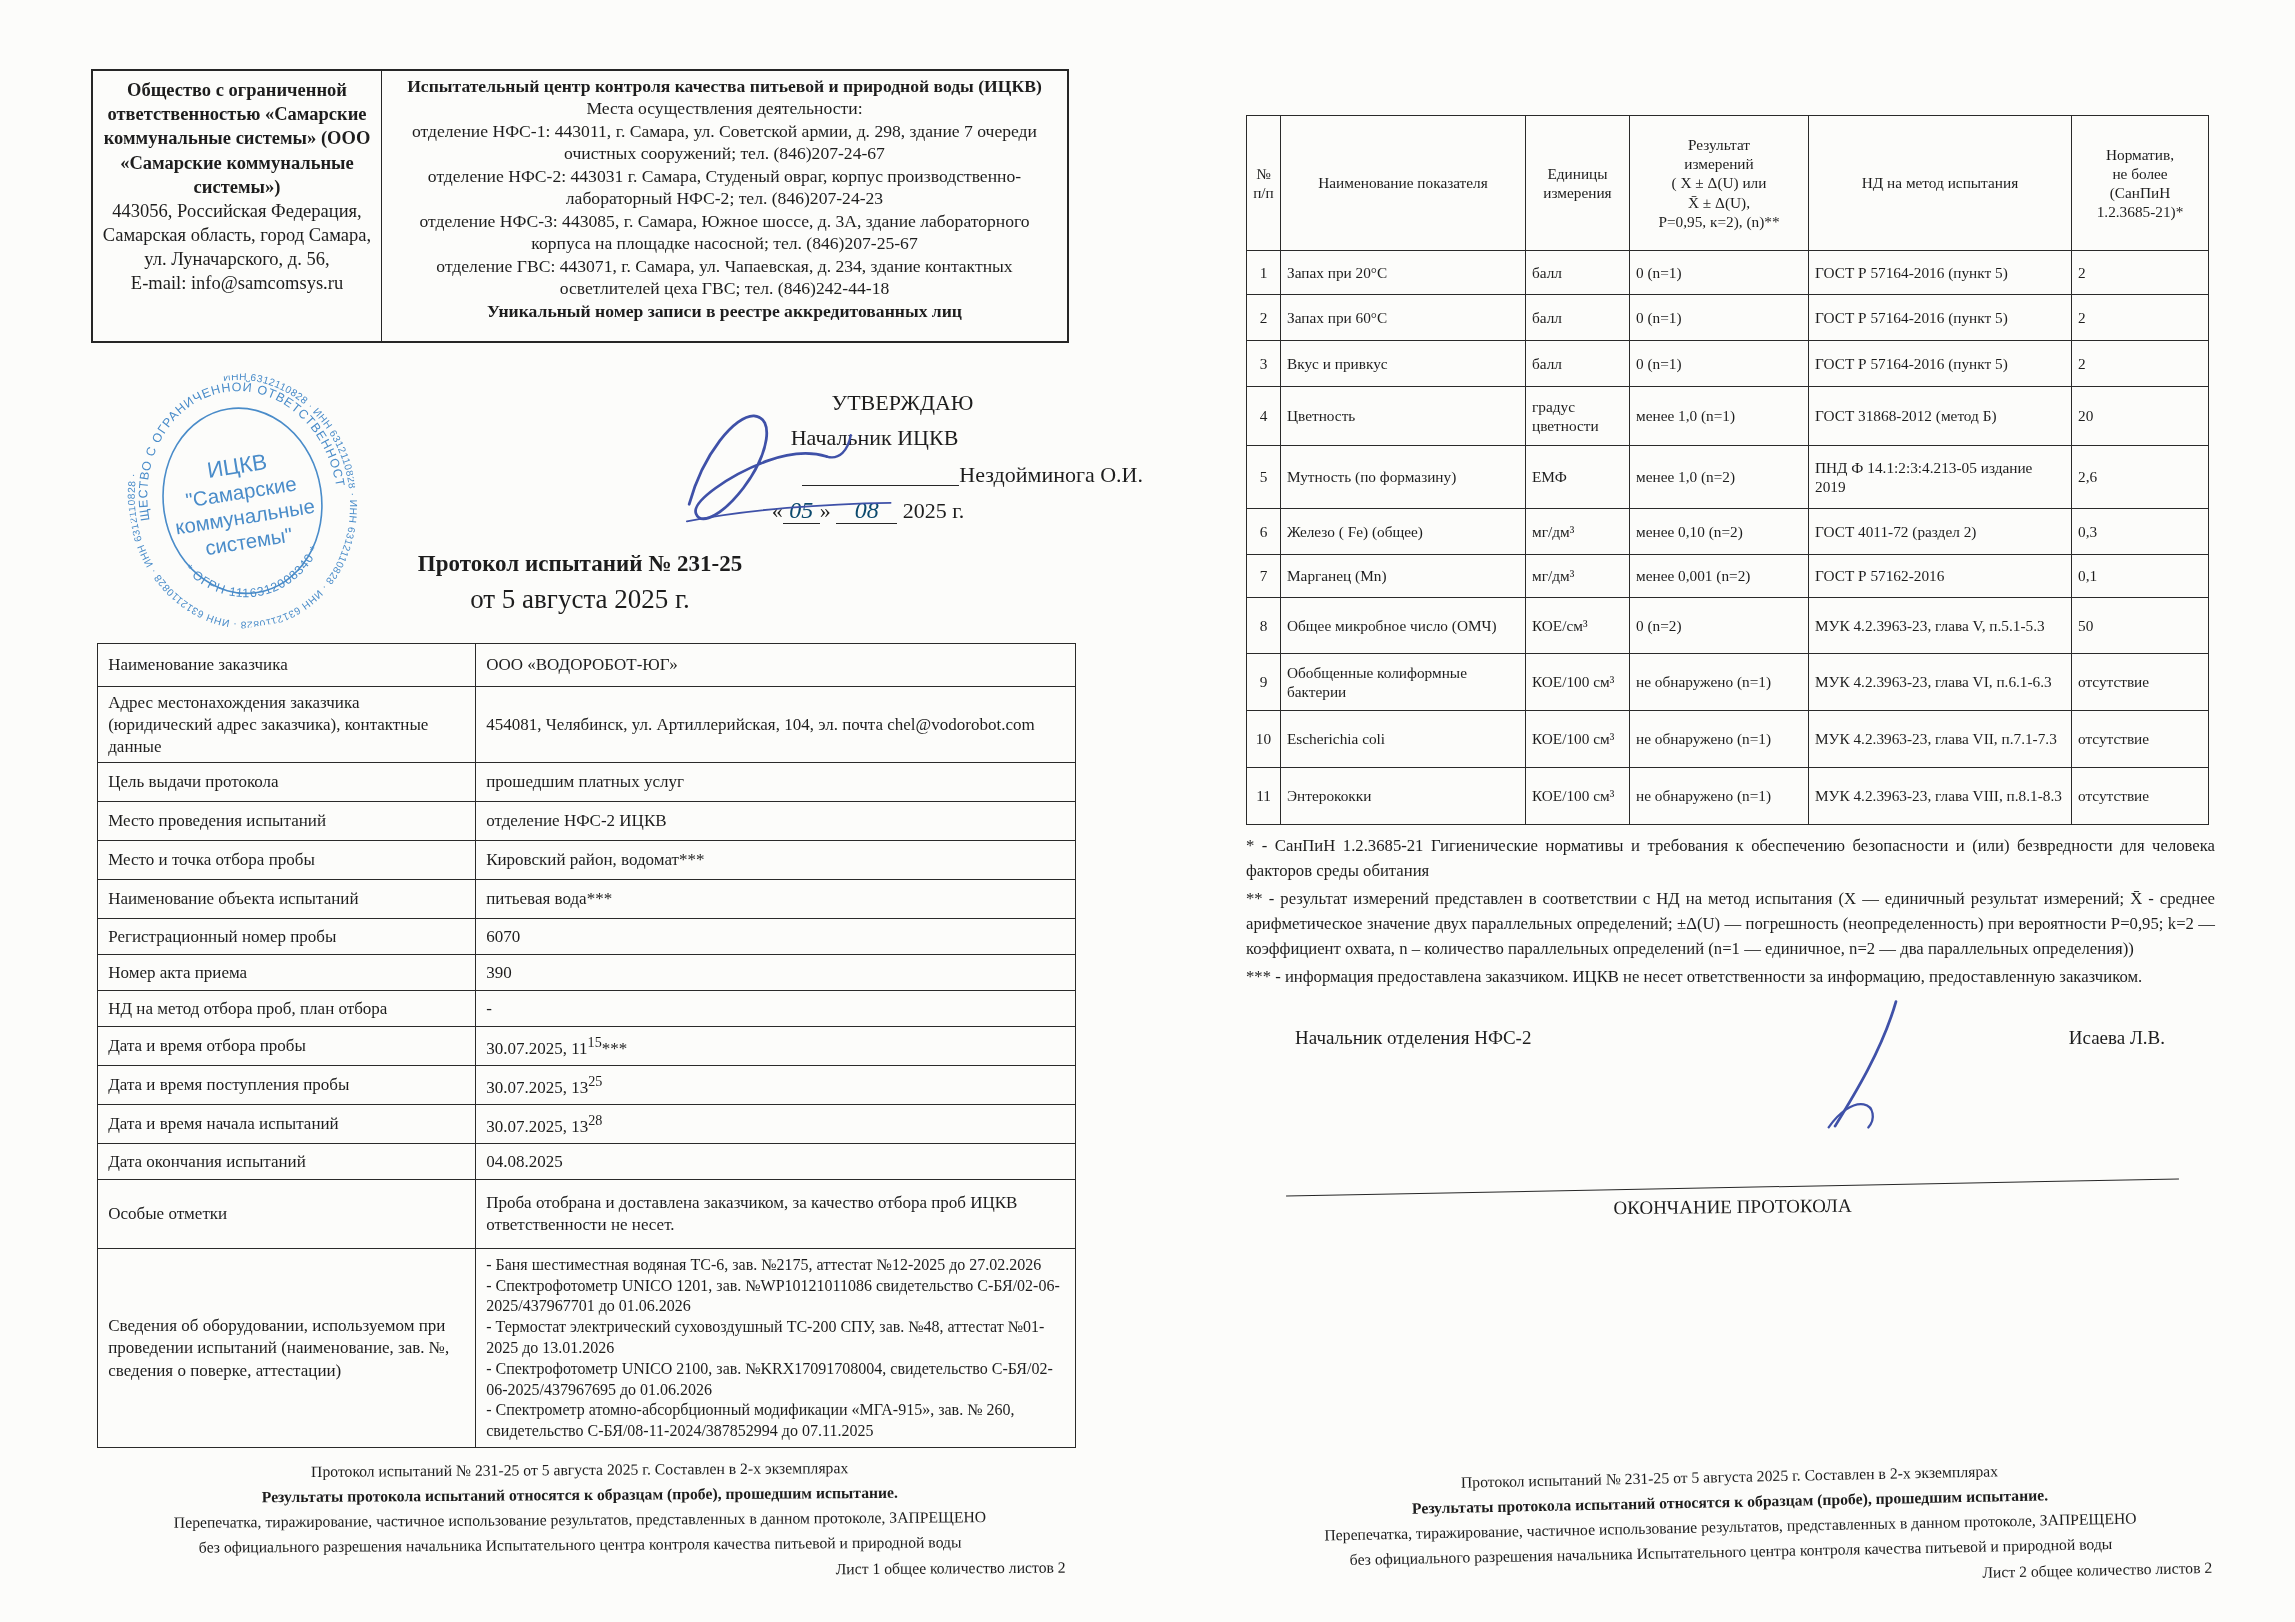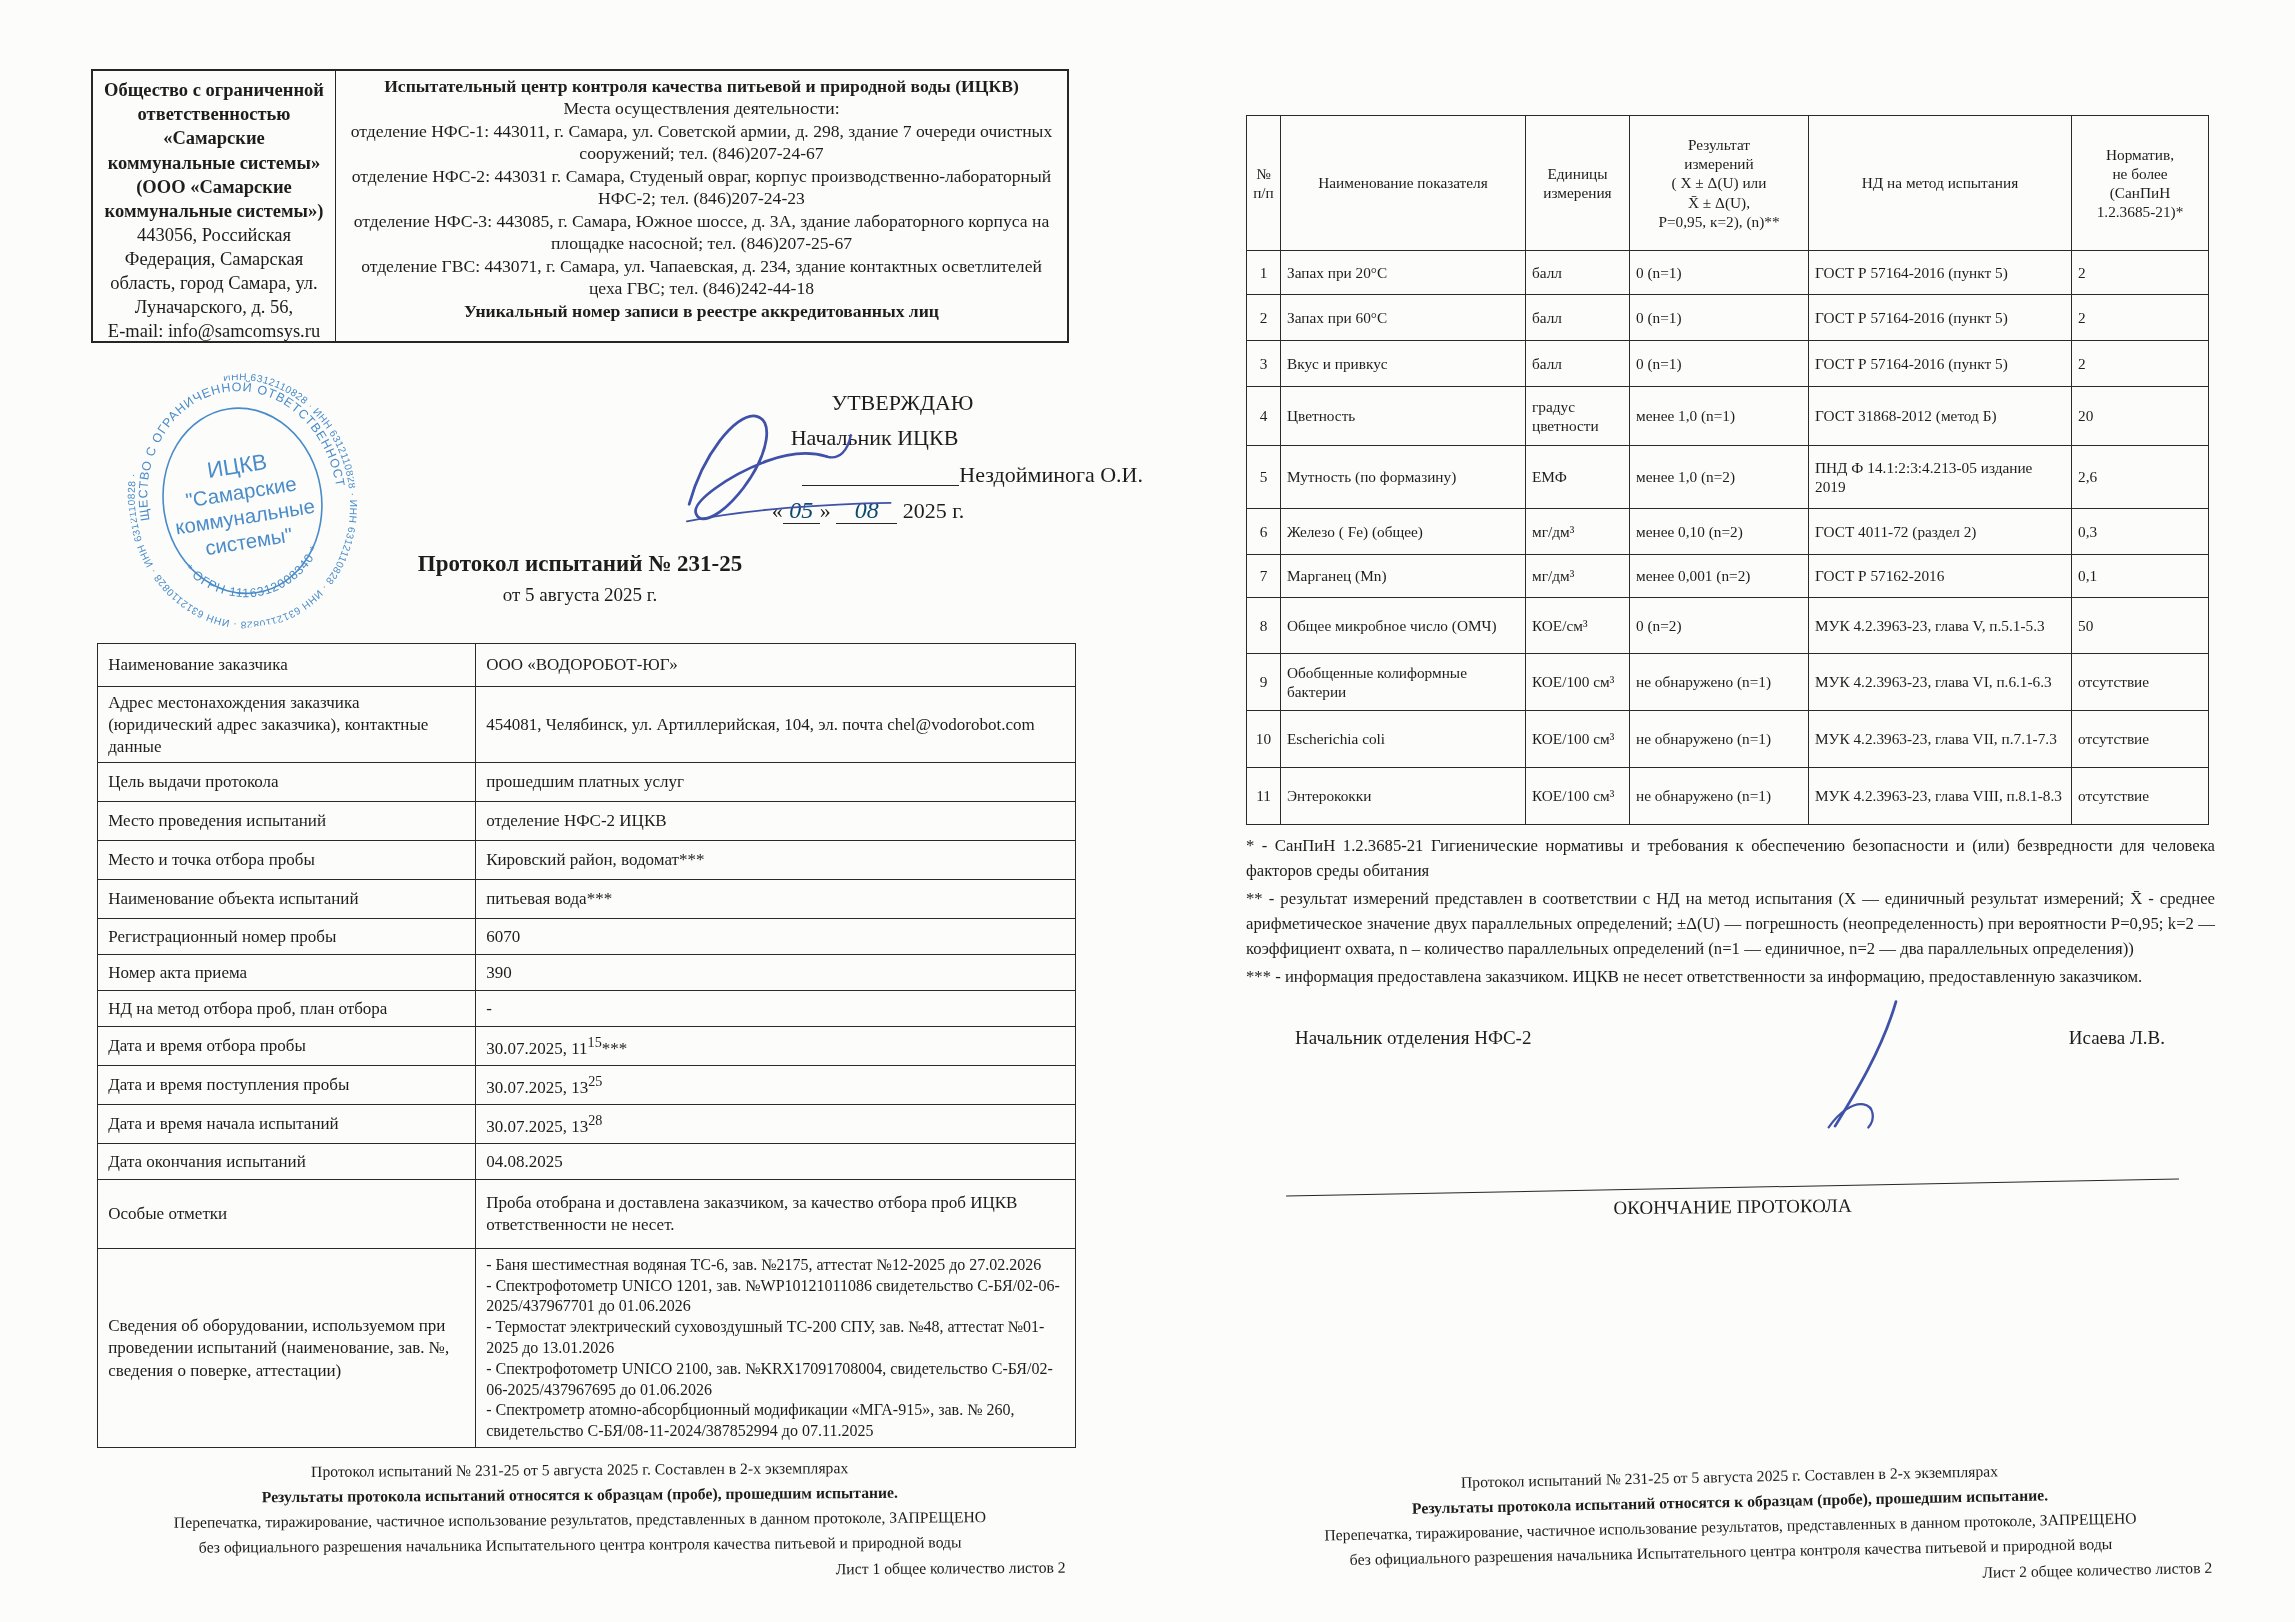--- a/index.html
+++ b/index.html
@@ -5,21 +5,21 @@
   html,body{margin:0;padding:0;background:#e8e8e6;}
   .canvas{position:relative;width:2295px;height:1623px;background:#fcfcfa;
           font-family:"Liberation Serif",serif;color:#1d1d1d;overflow:hidden;}
   .abs{position:absolute;}
   .b{font-weight:bold;}
   .ctr{text-align:center;}
   .preline{white-space:pre-line;}
 
   
   .hdr{left:91px;top:69px;width:978px;height:274px;display:flex;border:2.3px solid #262626;box-sizing:border-box;}
-  .hdr-left{width:243px;border-right:1.9px solid #262626;padding:7.4px 4.6px;box-sizing:border-box;
+  .hdr-left{width:289px;border-right:1.9px solid #262626;padding:7.4px 4.6px;box-sizing:border-box;
             text-align:center;font-size:18.5px;line-height:1.3;}
   .hdr-center{flex:1;padding:3.7px 12px;box-sizing:border-box;text-align:center;font-size:17.6px;line-height:1.25;}
   .hdr-center div{margin:0.9px 0;}
 
   
   .stamp{left:129px;top:375px;width:227px;height:252px;transform:rotate(-9deg);opacity:.93;}
   .stamp text, .stamp textPath{fill:#3d84c6;font-family:"Liberation Sans",sans-serif;}
 
   
   .approve{left:662px;top:391px;width:481px;font-size:22px;line-height:1.05;}
@@ -27,21 +27,21 @@
   .uline{display:inline-block;border-bottom:1.9px solid #262626;height:24px;vertical-align:bottom;}
   .hand{font-style:italic;color:#0c4a6e;font-size:24px;font-family:"Liberation Serif",serif;}
   .du{border-bottom:1.9px solid #262626;padding:0 6.5px;}
 
   .sig1{left:673px;top:386px;width:250px;height:167px;}
   .sig2{left:1813px;top:985px;width:106px;height:153px;}
   .ink{stroke:#3f51a8;fill:none;stroke-linecap:round;stroke-linejoin:round;}
 
   
   .title1{left:91px;top:551px;width:978px;font-size:23px;}
-  .title2{left:91px;top:584px;width:978px;font-size:19px;}
+  .title2{left:91px;top:584px;width:978px;font-size:27px;}
 
   
   table{border-collapse:collapse;}
   .info-table{left:97px;top:643px;width:978px;font-size:17px;}
   .info-table table{width:978px;table-layout:fixed;}
   .info-table td{border:1.9px solid #2a2a2a;padding:4.6px 10.2px;vertical-align:middle;line-height:1.3;}
   .info-table col.c1{width:378px;} .info-table col.c2{width:600px;}
   .equip{font-size:16px;line-height:1.24;}
 
   .results{left:1246px;top:115px;width:963px;font-size:15.3px;}

